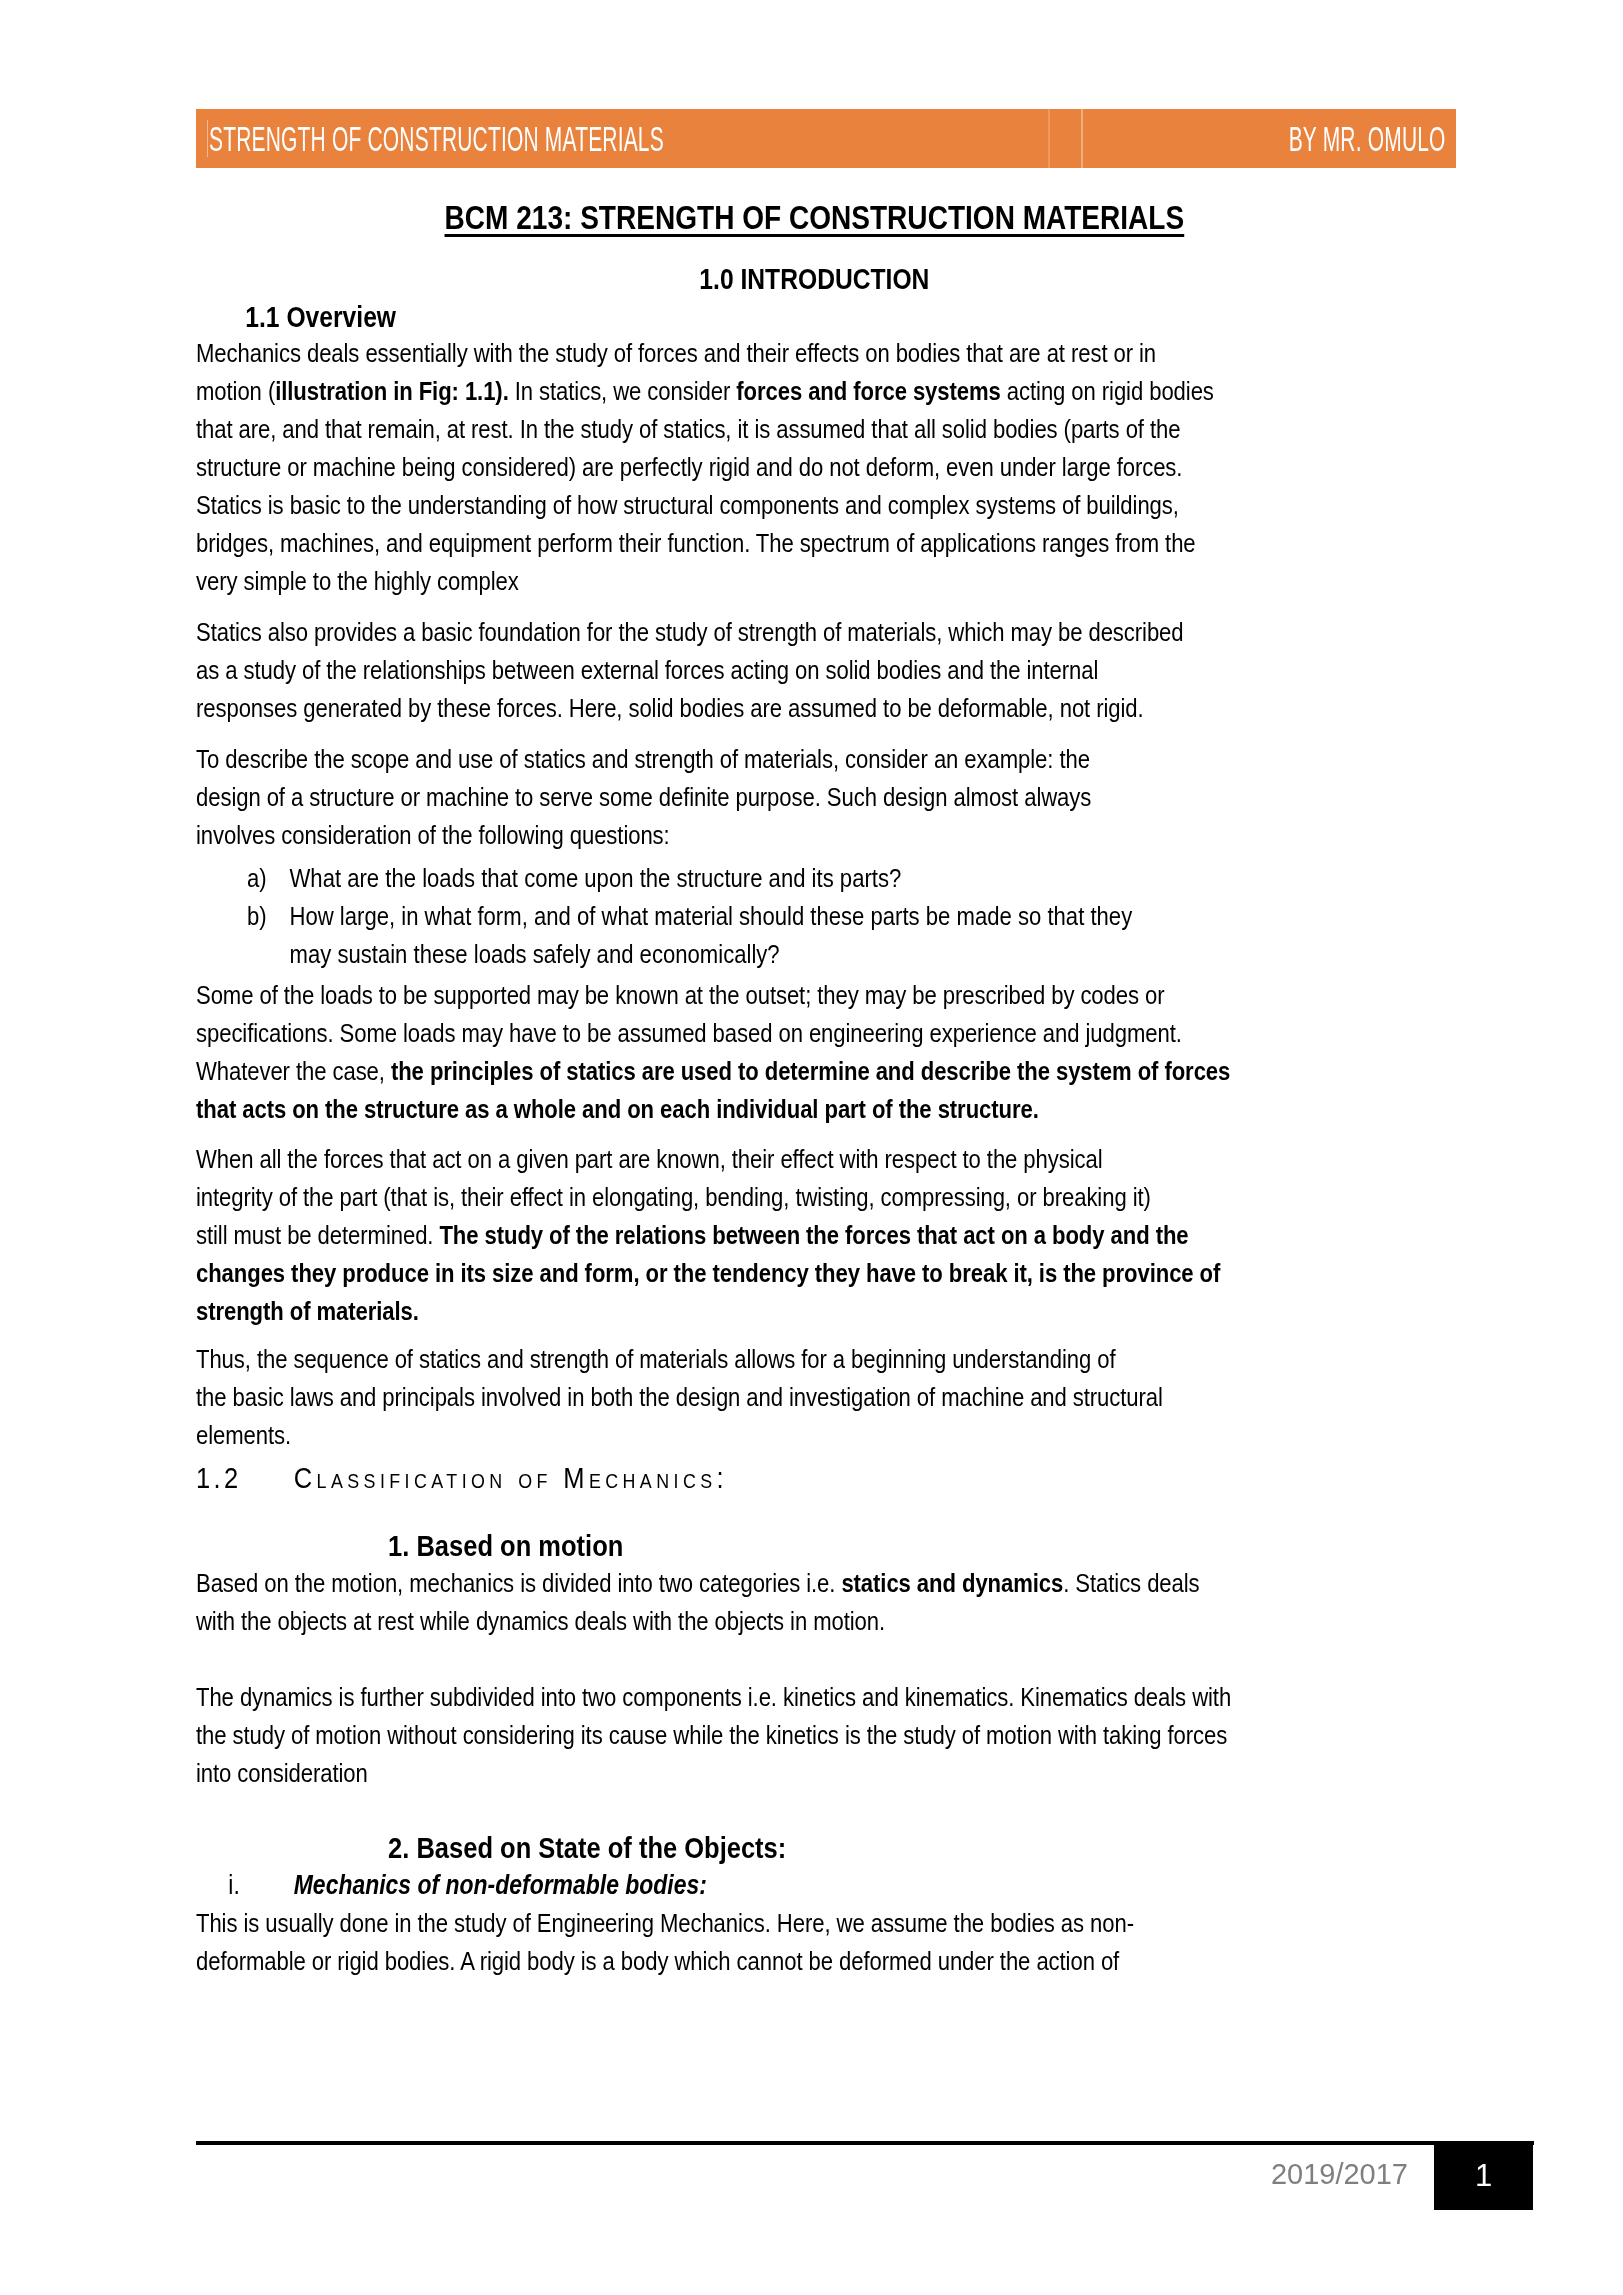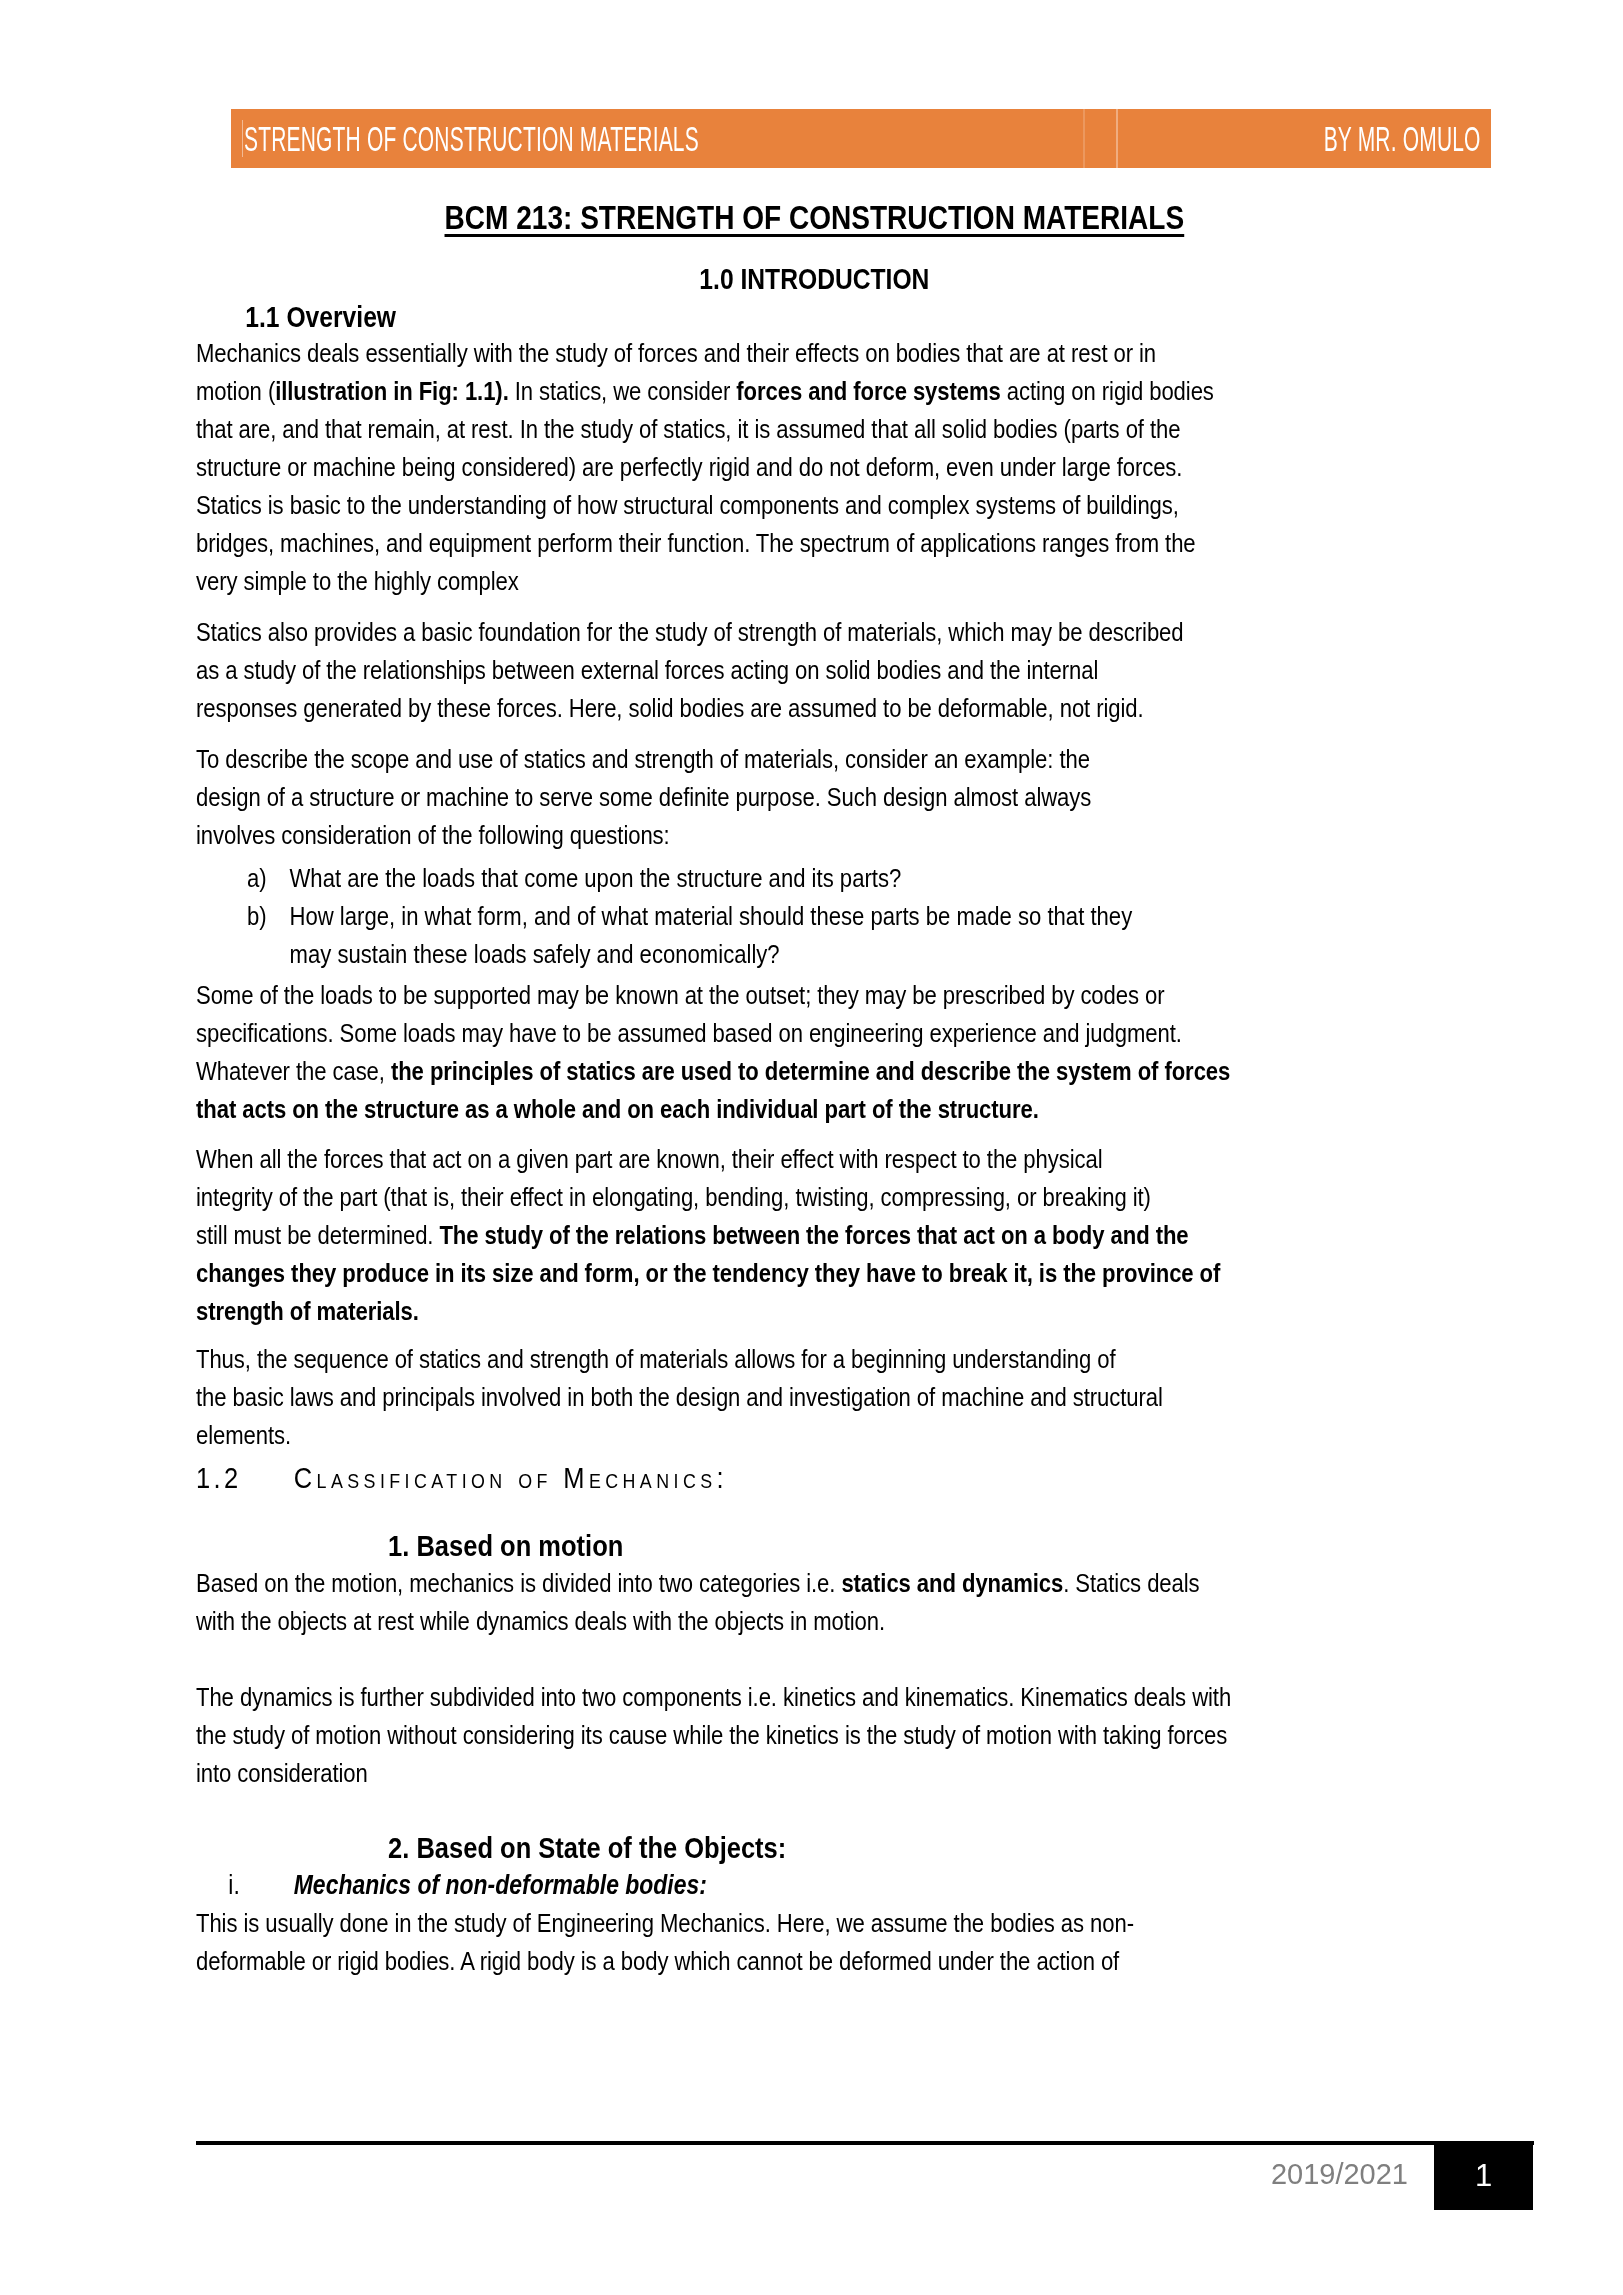--- a/index.html
+++ b/index.html
@@ -1,21 +1,21 @@
 <!DOCTYPE html>
 <html style="font-size:10.5px"><head>
 <meta charset="utf-8">
 <style>
   html,body{margin:0;padding:0;background:#ffffff;}
   body{width:1623px;height:2295px;position:relative;overflow:hidden;
        font-family:"Liberation Sans","DejaVu Sans",sans-serif;color:#000;}
 
   
   .header-bar{position:absolute;left:196px;top:109px;width:1260px;height:59px;
-              background:#E8823C;margin-left:35px;}
+              background:#E8823C;}
   .hdr-txt{position:absolute;top:0;height:59px;line-height:59px;color:#ffffff;
            font-size:35px;letter-spacing:0.3px;white-space:nowrap;}
   .hdr-left{left:13px;transform:scaleX(.60);transform-origin:0 50%;}
   .hdr-right{right:10.5px;transform:scaleX(.60);transform-origin:100% 50%;}
   .hdr-div{position:absolute;top:0;height:59px;width:2px;background:rgba(255,255,255,.35);}
   .hdr-div.d1{left:852px;opacity:.5;}
   .hdr-div.d2{left:885px;}
   .hdr-tick{position:absolute;left:11px;top:11px;height:37px;width:1.3px;background:rgba(255,255,255,.45);}
 
   
@@ -126,17 +126,17 @@
   <h3 class="h-sub mb76">2. Based on State of the Objects:</h3>
 
   <p class="i-item"><span class="i-marker">i.</span><span class="lbl">Mechanics of non-deformable bodies:</span></p>
 
   <p class="para"><span>This is usually done in the study of Engineering Mechanics. Here, we assume the bodies as non-
 deformable or rigid bodies. A rigid body is a body which cannot be deformed under the action of</span></p>
 
 </div>
 
 <div class="footer-rule"></div>
-<div class="footer-session">2019/2021</div>
+<div class="footer-session">2019/2017</div>
 <div class="page-box">
   <span>1</span>
 </div>
 
 
 </body></html>

